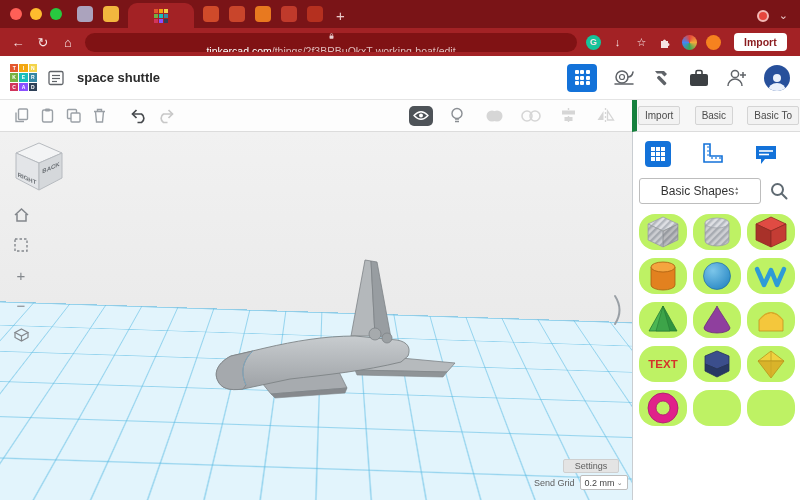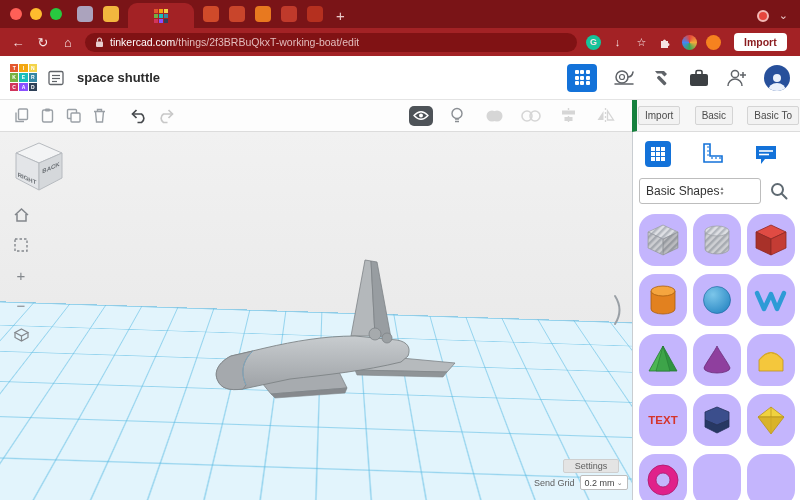--- a/index.html
+++ b/index.html
@@ -14,21 +14,21 @@
   .fav { width:16px; height:16px; border-radius:4px; margin:0 5px 6px 5px; display:flex; align-items:center; justify-content:center; font-size:9px; font-weight:bold; color:#fff; }
   .tab-active { height:25px; background:#A32225; border-radius:9px 9px 0 0; display:flex; align-items:center; padding:0 26px; margin:0 4px; }
   .tc-mini { width:14px; height:14px; display:grid; grid-template-columns:repeat(3,1fr); grid-template-rows:repeat(3,1fr); gap:1px; }
   .newtab { color:#E9C9C9; font-size:15px; margin:0 8px 5px 8px; line-height:1; }
   .tab-right { margin-left:auto; display:flex; align-items:center; gap:10px; padding:0 12px 6px 0; }
   .reddot { width:12px; height:12px; border-radius:50%; background:#E6453C; border:2px solid #F3B8B4; }
   .chev { color:#E9C9C9; font-size:11px; }
 
   #navbar { left:0; top:28px; width:800px; height:28px; background:#A32225; display:flex; align-items:center; padding:0 10px; gap:9px; }
   .nav-glyph { color:#F6E3E3; font-size:13px; width:16px; text-align:center; line-height:1; }
-  .urlbar { height:19px; width:492px; background:#801214; border-radius:10px; display:flex; align-items:center; padding:0 10px; gap:6px; }
+  .urlbar { height:19px; width:492px; background:#801214; border-radius:10px; display:flex; align-items:center; padding:0 10px; gap:6px;flex-direction:column; }
   .urltxt { font-size:10.5px; color:#fff; white-space:nowrap; overflow:hidden; }
   .urltxt .path { color:#E2BCBC; }
   .ext-ic { width:15px; height:15px; display:flex; align-items:center; justify-content:center; font-size:11px; color:#F6E3E3; }
   .circ { border-radius:50%; }
   .update-btn { background:#fff; color:#8A1A1D; font-size:10.5px; font-weight:bold; border:none; border-radius:4px; padding:3px 10px; margin-left:4px; }
 
   
   #appbar { left:0; top:56px; width:800px; height:44px; background:#fff; border-bottom:1px solid #E4E4E4; display:flex; align-items:center; padding:0 10px; gap:10px; }
   .logo-grid { width:27px; height:27px; display:grid; grid-template-columns:repeat(3,1fr); grid-template-rows:repeat(3,1fr); gap:1px; }
   .logo-cell { display:flex; align-items:center; justify-content:center; font-size:5px; font-weight:bold; color:#fff; }
@@ -68,25 +68,25 @@
   #snapdd { width:48px; height:15px; background:#fff; border:1px solid #BDBDBD; border-radius:2px; font-size:9px; color:#444; display:flex; align-items:center; justify-content:space-between; padding:0 4px; }
 
   
   #panel { left:632px; top:132px; width:168px; height:368px; background:#fff; border-left:1px solid #C9CDD1; overflow:hidden; }
   .panel-tabs { display:flex; align-items:center; gap:28px; padding:9px 12px 7px 12px; }
   .ptab { width:26px; height:26px; display:flex; align-items:center; justify-content:center; }
   .ptab-grid { background:#1372D9; border-radius:4px; }
   .ptab-grid .g { width:14px; height:14px; display:grid; grid-template-columns:repeat(3,1fr); grid-template-rows:repeat(3,1fr); gap:1.5px; }
   .ptab-grid .g i { background:#fff; }
   .dd-row { display:flex; align-items:center; gap:8px; padding:4px 6px 8px 6px; }
-  .dropdown { width:122px; height:26px; background:#fff; border:1px solid #BDBDBD; border-radius:3px; display:flex; align-items:center; justify-content:flex-start; padding:0 6px; }
+  .dropdown { width:122px; height:26px; background:#fff; border:1px solid #BDBDBD; border-radius:3px; display:flex; align-items:center; justify-content:center; padding:0 6px; }
   .dd-label { font-size:12px; color:#333; }
   .dd-carets { display:flex; flex-direction:column; font-size:5px; color:#777; line-height:1.1; }
   .shape-grid { display:grid; grid-template-columns:repeat(3,48px); gap:8px 6px; padding:2px 6px; }
-  .tile { width:48px; height:52px; background:#c4b5fd; border-radius:16px; display:flex; align-items:center; justify-content:center; }
+  .tile { width:48px; height:36px; background:#bef264; border-radius:16px; display:flex; align-items:center; justify-content:center; }
 </style>
 </head>
 <body>
 
 <svg width="0" height="0" style="position:absolute">
   <defs>
     <pattern id="hatch" patternUnits="userSpaceOnUse" width="5" height="5" patternTransform="rotate(45)">
       <rect width="5" height="5" fill="#DFE0E4"></rect>
         <rect width="2.4" height="5" fill="#B4B8BF"></rect>
     </pattern>

